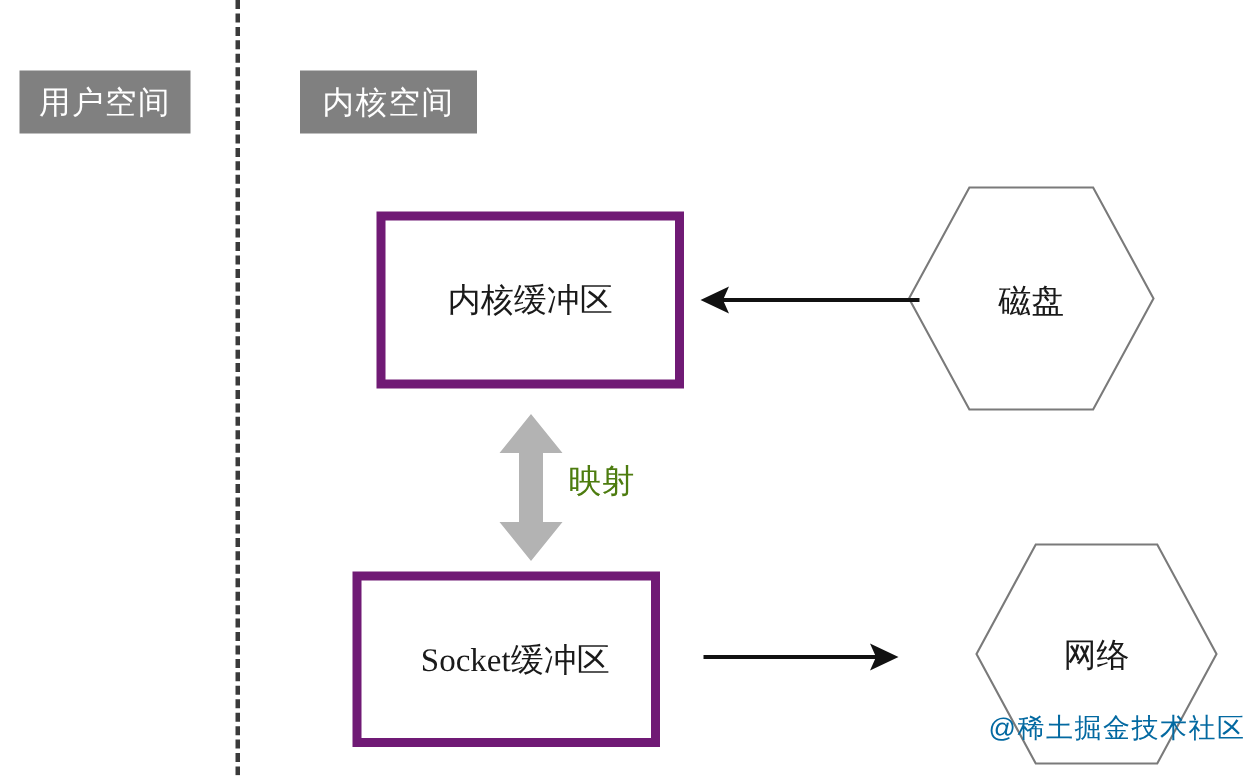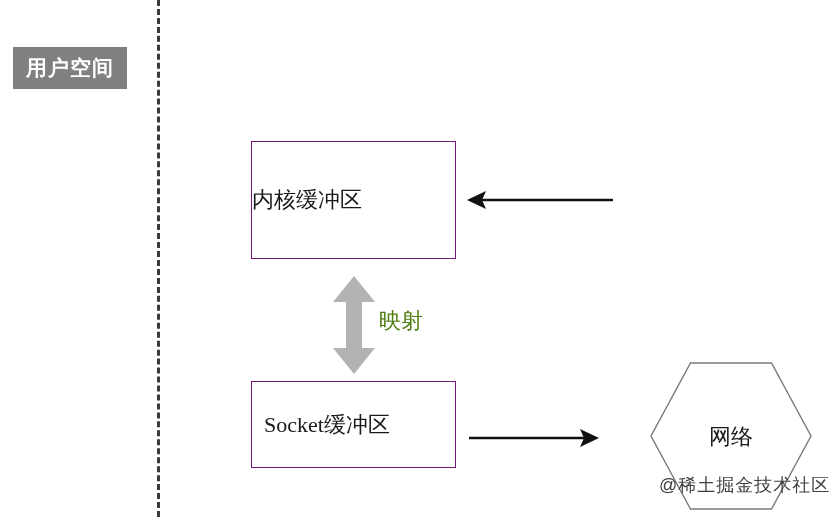--- a/index.html
+++ b/index.html
@@ -30,39 +30,38 @@
   .space-chip {
     position: absolute;
     background: #808080;
     color: #ffffff;
     display: flex;
     align-items: center;
     justify-content: center;
     font-size: 21px;
     letter-spacing: 1px;
     font-family: "Liberation Sans", "DejaVu Sans", sans-serif;
-    font-weight: bold;
   }
   #chip-user   { left: 13px;  top: 47px; width: 114px; height: 42px; }
   #chip-kernel { left: 200px; top: 47px; width: 118px; height: 42px; }
 
   
   .box {
     position: absolute;
     background: #ffffff;
-    border: 1px solid #701a75;
+    border: 6px solid #701a75;
     box-sizing: border-box;
     display: flex;
     flex-direction: column;
-    align-items: flex-start;
+    align-items: center;
     justify-content: center;
     color: #1a1a1a;
   }
   #box-kernel-buffer { left: 251px; top: 141px; width: 205px; height: 118px; }
-  #box-socket-buffer { left: 251px; top: 381px; width: 205px; height: 87px; padding-left: 12px; }
+  #box-socket-buffer { left: 235px; top: 381px; width: 205px; height: 117px; padding-left: 12px; }
   .box-line {
     font-size: 22px;
     line-height: 1.36;
     white-space: nowrap;
   }
 
   
   .hex-wrap {
     position: absolute;
   }
@@ -97,45 +96,54 @@
     color: #4d7c0f;
     white-space: nowrap;
   }
 
   
   #watermark {
     position: absolute;
     left: 659px;
     top: 473px;
     font-size: 18px;
-    color: #404040;
+    color: #0369a1;
     letter-spacing: 1px;
     white-space: nowrap;
     font-family: "Liberation Sans", "DejaVu Sans", sans-serif;
   }
 </style>
 </head>
 <body>
 
 <div id="canvas">
 
   <div class="divider"></div>
 
   <div class="space-chip" id="chip-user">
     <span>用户空间</span>
   </div>
+  <div class="space-chip" id="chip-kernel">
+    <span>内核空间</span>
+  </div>
 
   <div class="box" id="box-kernel-buffer">
     <div class="box-line">内核缓冲区</div>
   </div>
 
   <div class="box" id="box-socket-buffer">
     <div class="box-line">Socket缓冲区</div>
   </div>
 
+  <div class="hex-wrap" id="hex-disk">
+    <svg width="165" height="150" viewBox="0 0 165 150">
+      <polygon points="41.25,1 123.75,1 164,75 123.75,149 41.25,149 1,75" fill="#ffffff" stroke="#7a7a7a" stroke-width="1.4"></polygon>
+    </svg>
+    <div class="hex-label">磁盘</div>
+  </div>
 
   <div class="hex-wrap" id="hex-network">
     <svg width="162" height="148" viewBox="0 0 162 148">
       <polygon points="40.5,1 121.5,1 161,74 121.5,147 40.5,147 1,74" fill="#ffffff" stroke="#7a7a7a" stroke-width="1.4"></polygon>
     </svg>
     <div class="hex-label">网络</div>
   </div>
 
   <svg class="arrow-svg" id="arrow-disk-to-kernel" width="148" height="28" viewBox="0 0 148 28">
     <line x1="12" y1="14" x2="147" y2="14" stroke="#111111" stroke-width="2.6"></line>

